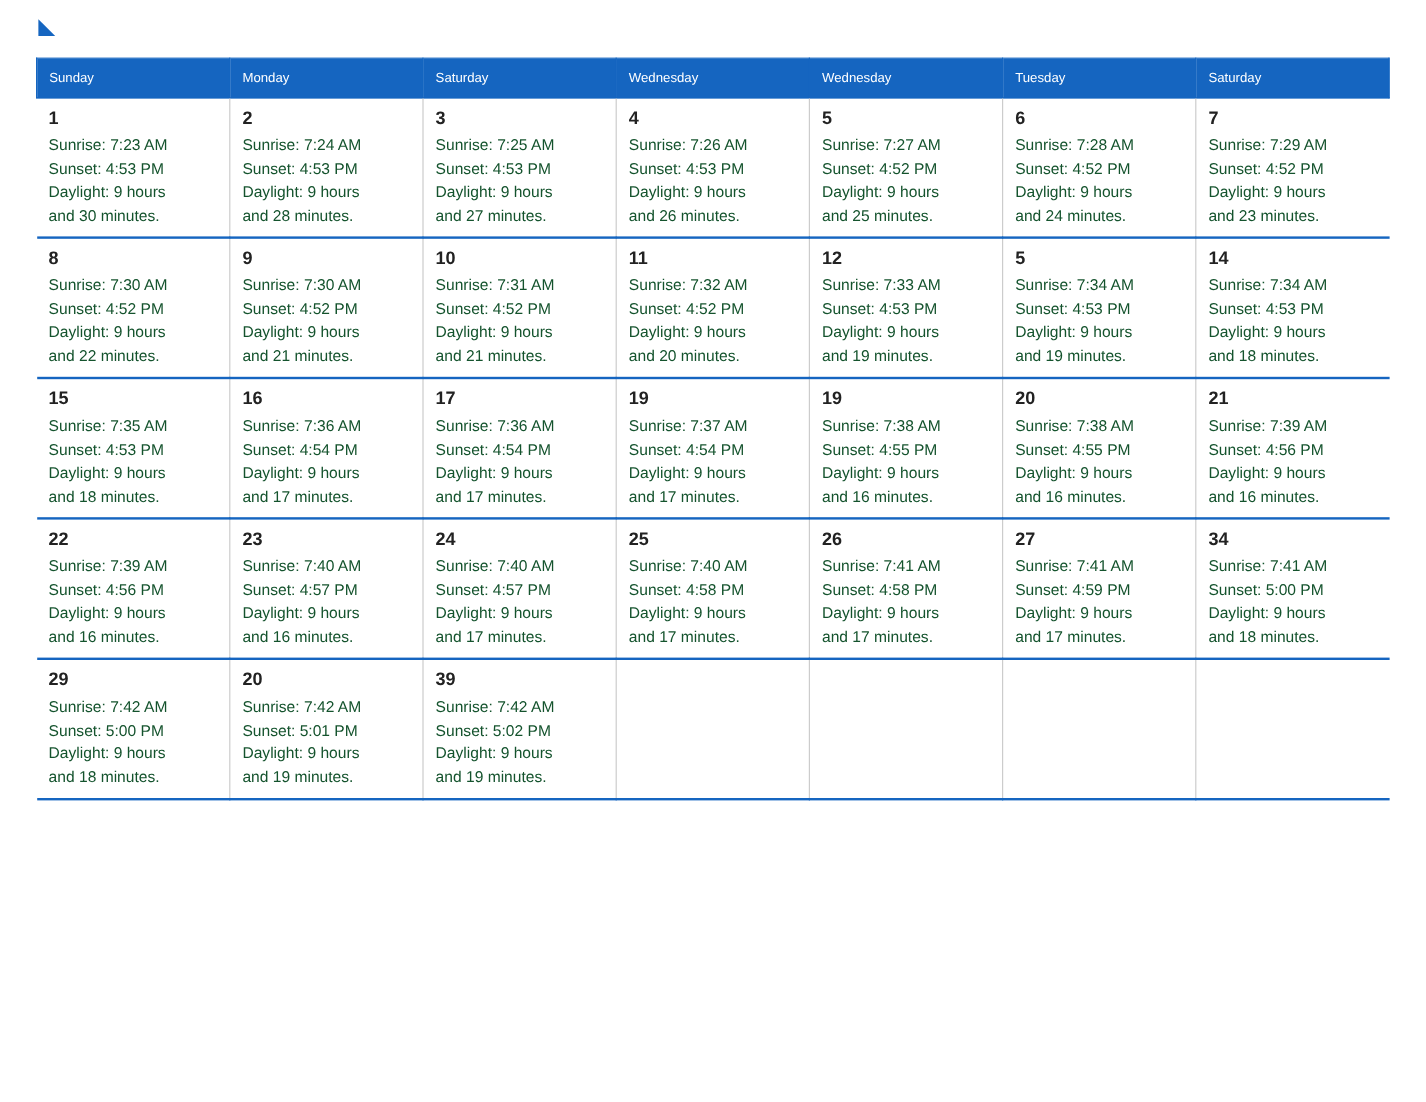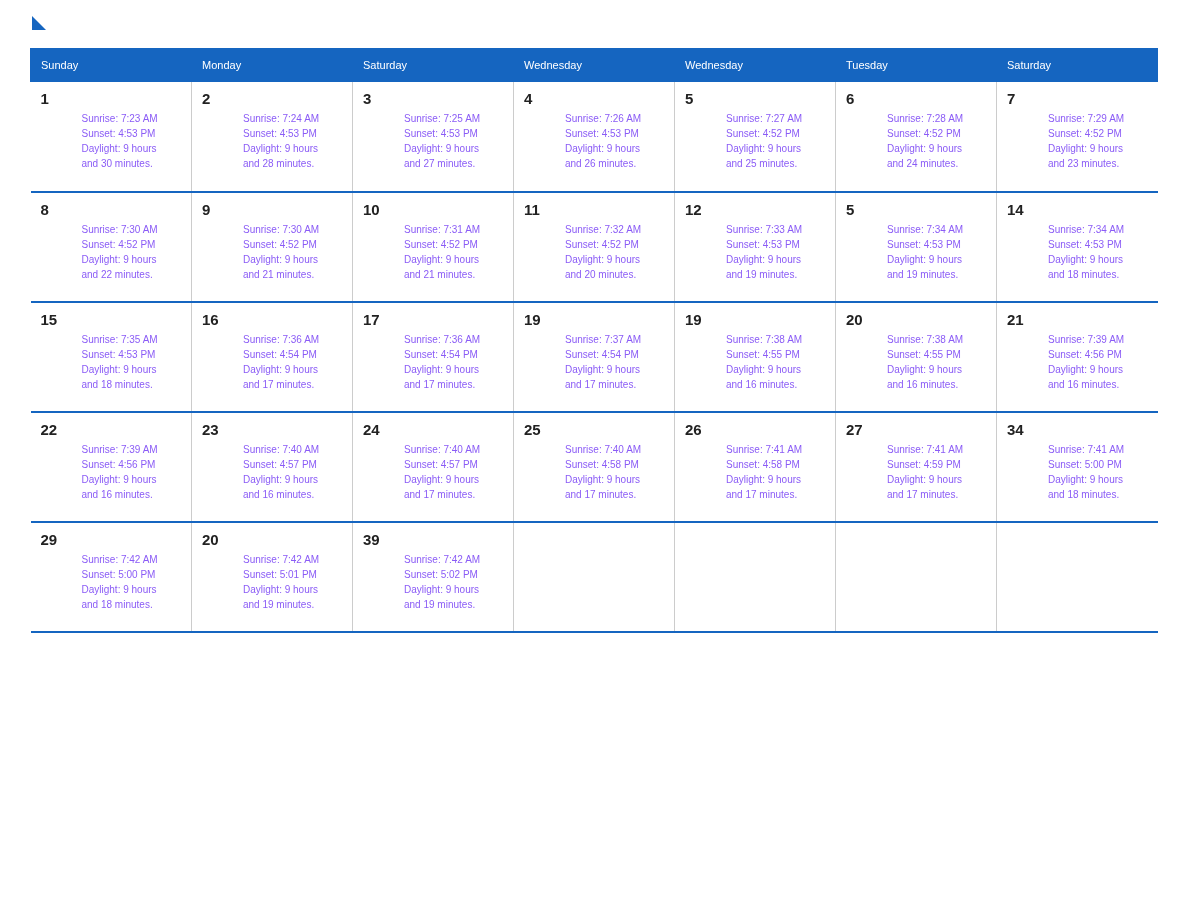--- a/index.html
+++ b/index.html
@@ -89,24 +89,23 @@
     tbody td:last-child {
       border-right: none;
     }
     .day-num {
       font-size: 15px;
       font-weight: bold;
       margin-bottom: 4px;
       display: block;
     }
     .day-info {
-      font-size: 10px;
+      font-size: 13px;
       line-height: 1.5;
-      color: #8b5cf6;
-      margin-left: 41px;
+      color: #14532d;
     }
   </style>
 </head>
 <body>
 
 <div class="header">
   <div class="logo">
     <div class="logo-text">
       <span class="logo-general"></span>
       <div class="logo-triangle"></div>

